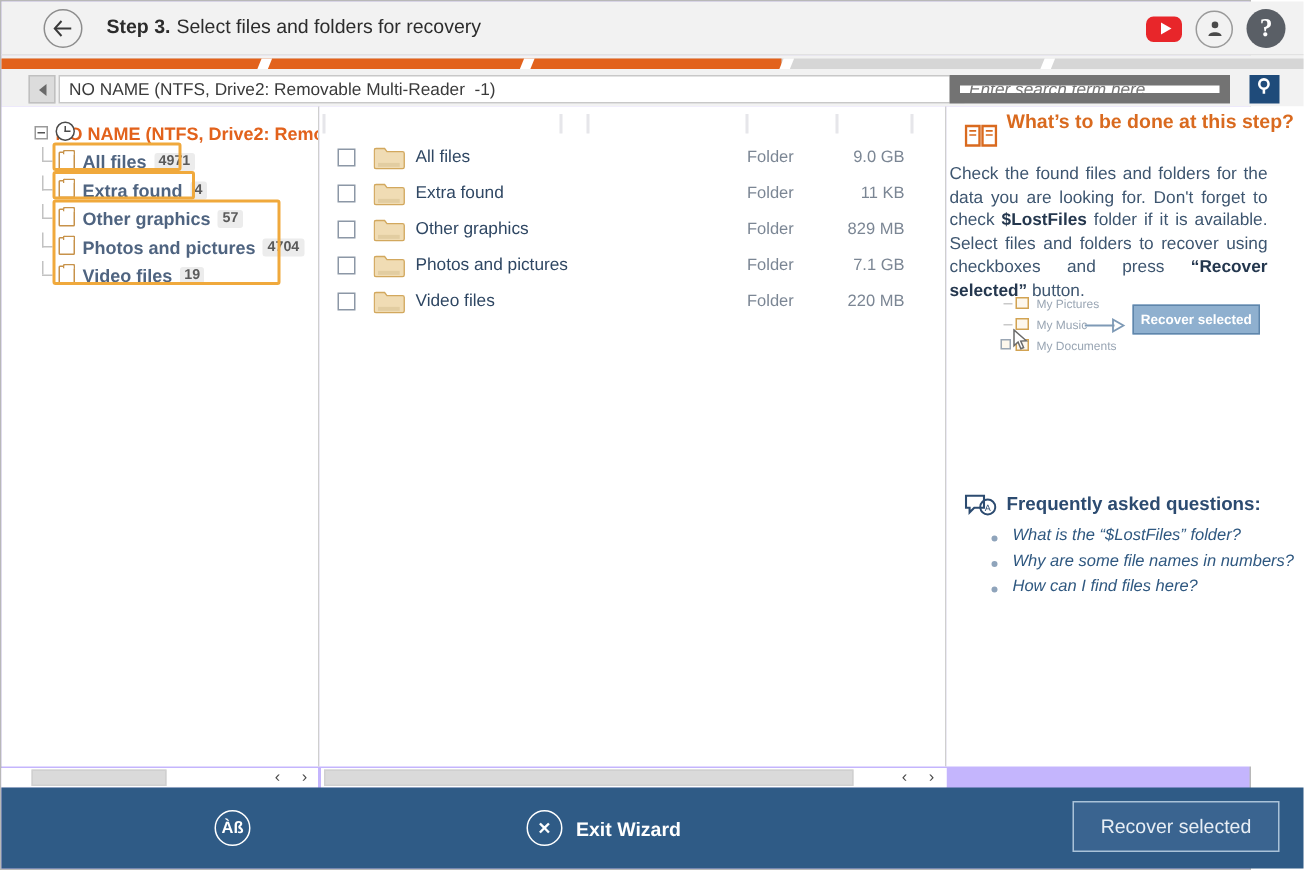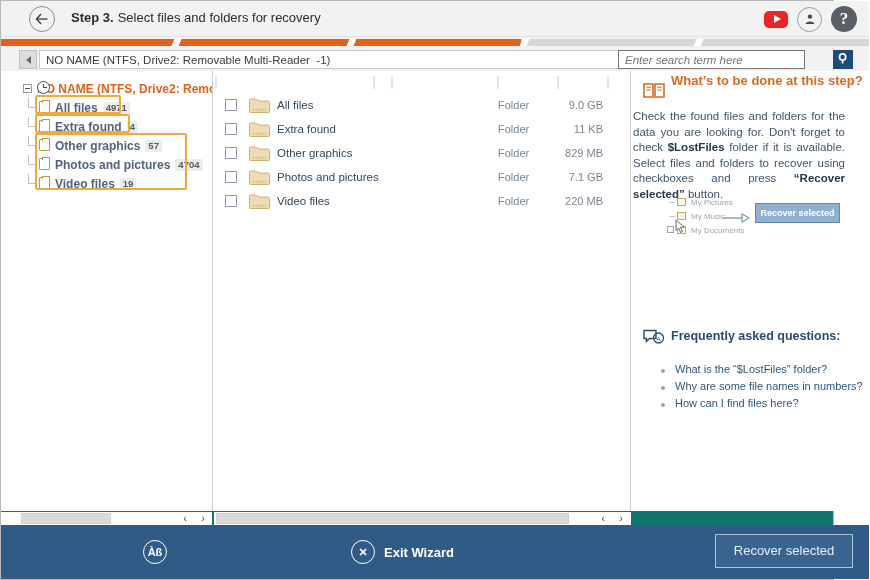--- a/index.html
+++ b/index.html
@@ -4,21 +4,21 @@
 <style>
   html,body{margin:0;padding:0;}
   body{
     width:870px;height:580px;overflow:hidden;
     font-family:"Liberation Sans", sans-serif;
     background:#ffffff;
     -webkit-font-smoothing:antialiased;
   }
   #app{
     position:relative;width:834px;height:580px;
-    border:1px solid #b8b8b8;box-sizing:border-box;background:#0f766e;
+    border:1px solid #b8b8b8;box-sizing:border-box;background:#c4b5fd;
   }
 
   
   .header{
     position:absolute;left:0;top:0;width:868px;height:36px;
     background:#f2f2f2;border-bottom:1px solid #e2e2e2;box-sizing:border-box;
   }
   .back-btn{
     position:absolute;left:28px;top:5px;width:26px;height:26px;border-radius:50%;
     border:1px solid #8d8d8d;box-sizing:border-box;background:#f2f2f2;
@@ -67,22 +67,22 @@
   .addr-back i{
     width:0;height:0;border-right:5px solid #6a6a6a;
     border-top:4px solid transparent;border-bottom:4px solid transparent;
   }
   .addr-input{
     position:absolute;left:38px;top:2px;width:604px;height:19px;background:#fff;
     border:1px solid #c8c8c8;box-sizing:border-box;font-size:11.5px;color:#3a3a3a;
     padding:0 0 0 6px;line-height:17px;font-family:"Liberation Sans", sans-serif;outline:none;
   }
   .search-input{
-    position:absolute;left:617px;top:2px;width:187px;height:19px;background:#fff;
-    border:1px solid #737373;box-sizing:border-box;font-size:11.5px;color:#9a9a9a;
+    position:absolute;left:632px;top:2px;width:187px;height:19px;background:#fff;
+    border:7px solid #737373;box-sizing:border-box;font-size:11.5px;color:#9a9a9a;
     font-style:italic;padding:0 0 0 6px;line-height:17px;
     font-family:"Liberation Sans", sans-serif;outline:none;
   }
   .search-btn{
     position:absolute;left:832px;top:2px;width:20px;height:19px;background:#1f4b7a;
     display:flex;align-items:center;justify-content:center;cursor:pointer;
   }
 
   
   .panel-tree{
@@ -176,21 +176,21 @@
   .il-dash{position:absolute;left:24px;top:4px;width:6px;height:1px;background:#c9c9c9;}
   .il-btn{
     position:absolute;left:110px;top:6px;width:85px;height:20px;background:#8fb0cf;
     border:1px solid #5f86ab;box-sizing:border-box;color:#fff;font-size:9px;font-weight:bold;
     text-align:center;line-height:18px;cursor:pointer;
   }
   .faq-title{
     position:absolute;left:40px;top:258px;font-size:12.5px;font-weight:bold;color:#2c4b70;white-space:nowrap;
   }
   .faq-ico{position:absolute;left:12px;top:258px;}
-  .faq-list{position:absolute;left:24px;top:292px;width:210px;}
+  .faq-list{position:absolute;left:24px;top:280px;width:210px;font-style:italic;}
   .faq-item{position:relative;height:17px;font-size:11px;color:#2f5880;padding-left:20px;cursor:pointer;}
   .faq-item::before{
     content:"";position:absolute;left:6px;top:6px;width:4px;height:4px;border-radius:50%;background:#8fa4bb;
   }
 
   
   .hscroll{position:absolute;height:13px;background:#fff;}
   .hs-track{position:absolute;left:0;top:0;height:13px;width:100%;background:#fff;}
   .hs-thumb{position:absolute;top:1px;height:11px;background:#dadada;border:1px solid #d0d0d0;box-sizing:border-box;cursor:pointer;}
   .hs-arrow{

